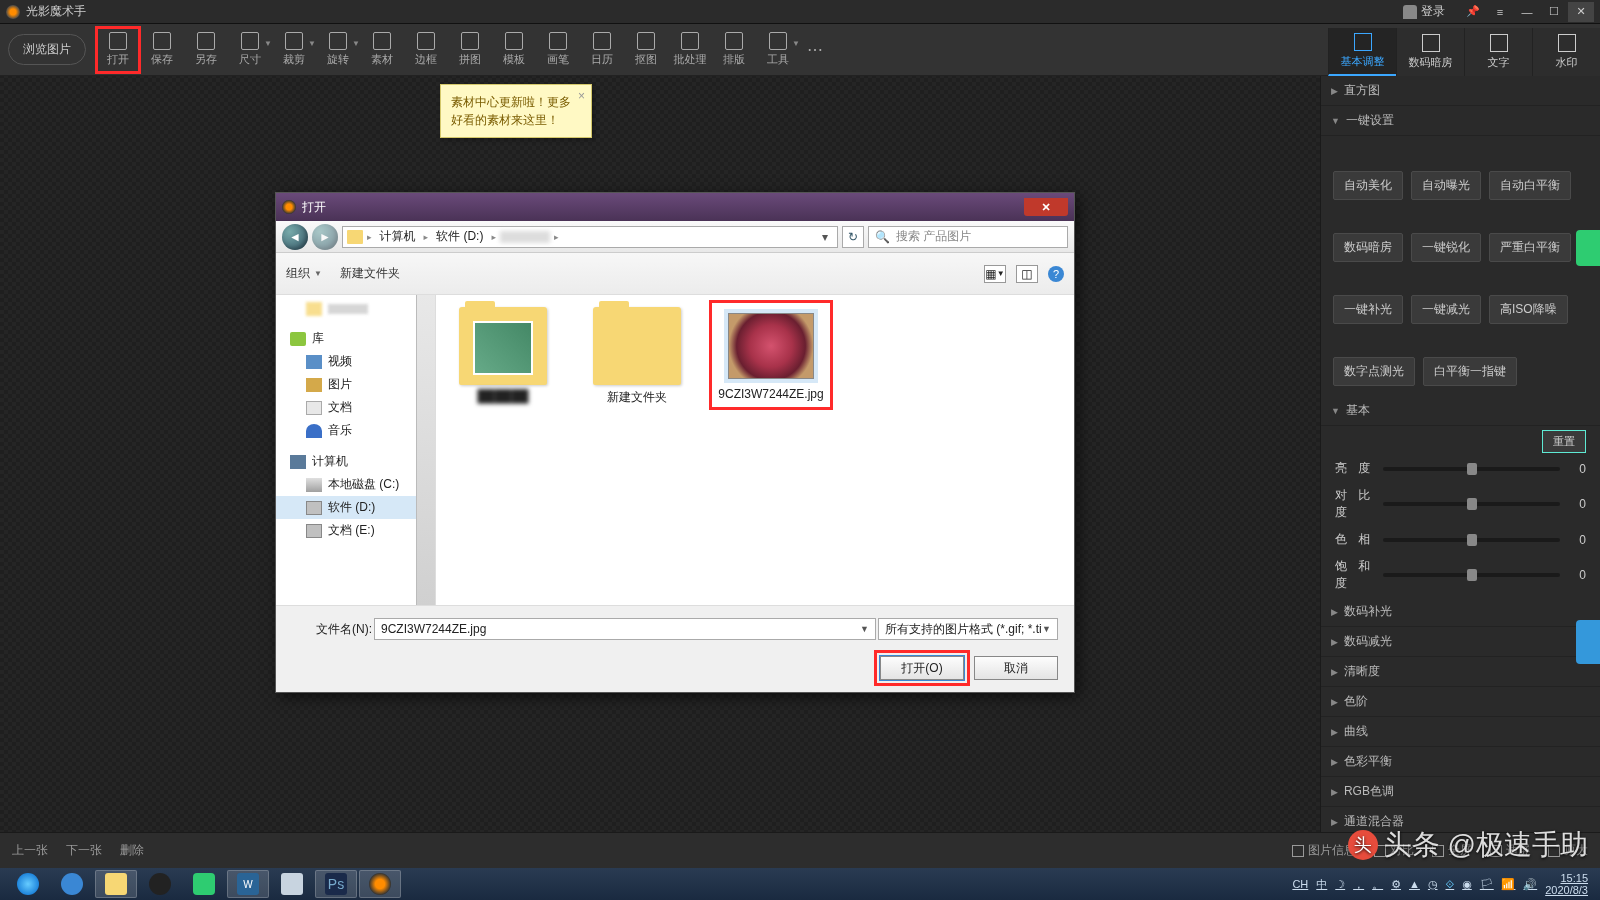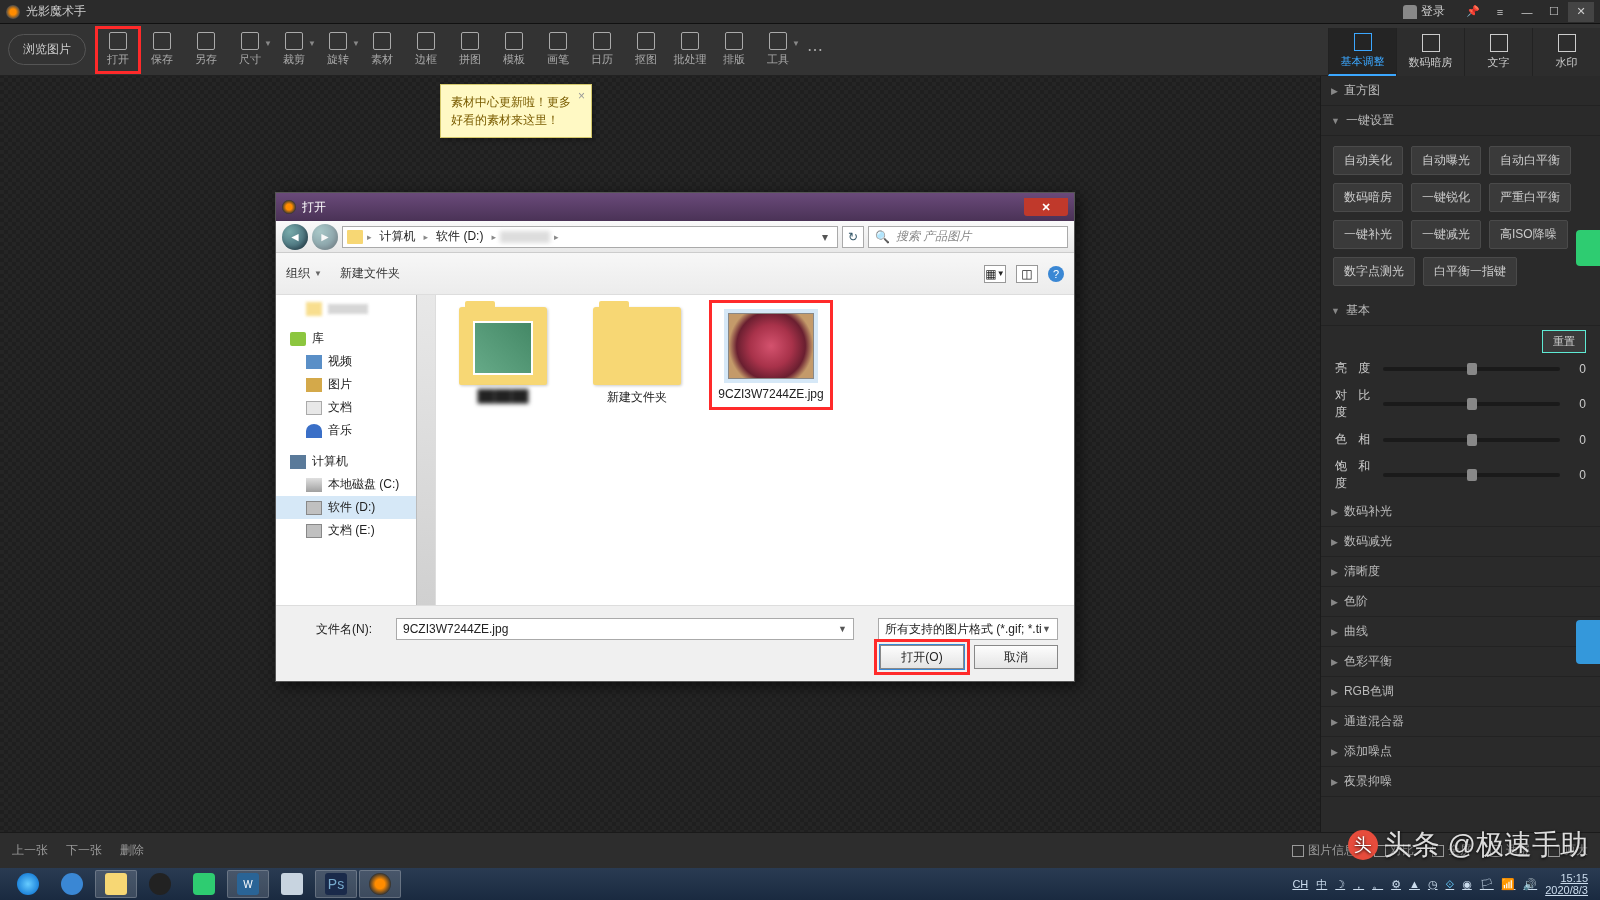--- a/index.html
+++ b/index.html
@@ -30,21 +30,21 @@
 .right-tabs { position:absolute; top:28px; right:0; height:48px; display:flex; background:#2d2d2d; }
 .right-tab { width:68px; display:flex; flex-direction:column; align-items:center; justify-content:center; color:#ccc; font-size:11px; gap:3px; border-left:1px solid #222; }
 .right-tab.active { color:#3ba7ff; border-bottom:2px solid #3ba7ff; background:#242424; }
 .right-tab .rtico { width:18px; height:18px; border:1.5px solid currentColor; }
 
 
 .right-panel { position:absolute; top:76px; right:0; bottom:68px; width:280px; background:#2a2a2a; overflow-y:auto; border-left:1px solid #1a1a1a; }
 .section-head { display:flex; align-items:center; gap:6px; padding:6px 10px; color:#bbb; font-size:12px; border-bottom:1px solid #222; }
 .section-head .chev { font-size:9px; color:#888; }
 .preset-grid { display:flex; flex-wrap:wrap; gap:8px; padding:10px 12px; }
-.preset-btn { background:#3a3a3a; border:1px solid #4a4a4a; color:#ccc; padding:5px 10px; font-size:12px; border-radius:2px; min-width:70px; text-align:center; }
+.preset-btn { background:#3a3a3a; border:1px solid #4a4a4a; color:#ccc; padding:5px 10px; font-size:12px; border-radius:2px; min-width:70px; text-align:center;margin-top:25px; }
 .slider-row { display:flex; align-items:center; padding:5px 14px; gap:0; }
 .slider-row .slabel { width:48px; color:#ccc; letter-spacing:4px; font-size:12px; }
 .slider-track { flex:1; height:4px; background:#1a1a1a; border-radius:2px; position:relative; }
 .slider-thumb { position:absolute; top:-4px; left:50%; width:10px; height:12px; background:#888; border-radius:2px; transform:translateX(-50%); }
 .slider-val { width:26px; text-align:right; color:#ccc; font-size:12px; }
 .reset-row { display:flex; justify-content:flex-end; padding:4px 14px 2px; }
 .reset-btn { background:#3a3a3a; border:1px solid #5eead4; color:#ccc; padding:3px 10px; font-size:11px; }
 
 
 .canvas-area { position:absolute; top:76px; left:0; right:280px; bottom:68px; background:repeating-conic-gradient(#252525 0% 25%,#1f1f1f 0% 50%) 50%/8px 8px; }
@@ -108,21 +108,21 @@
 .file-item .thumb { width:88px; height:78px; }
 .folder-thumb { background:#f7d774; border-radius:3px 3px 2px 2px; position:relative; box-shadow:1px 1px 3px rgba(0,0,0,.2); }
 .folder-thumb::before { content:""; position:absolute; top:-6px; left:6px; width:30px; height:8px; background:#f7d774; border-radius:2px 2px 0 0; }
 .folder-thumb.has-img::after { content:""; position:absolute; top:14px; left:14px; right:14px; bottom:10px; background:linear-gradient(45deg,#6a8,#486); border:2px solid #fff; }
 .file-item .fname { font-size:12px; color:#222; word-break:break-all; }
 .file-item .fname.blur { filter:blur(2px); }
 .file-item.selected { outline:3px solid #ff2a2a; outline-offset:4px; padding:2px; }
 .file-item.selected .thumb-wrap { background:#d6e8f7; padding:4px; }
 .img-thumb { width:86px; height:66px; background:radial-gradient(circle at 50% 50%,#d4526e 0%,#a8324a 40%,#6a1f30 65%,#c49a6a 80%); border:1px solid #888; position:relative; }
 .dlg-foot { padding:12px 16px; background:#f0f0f0; border-top:1px solid #ddd; }
-.fn-row { display:flex; align-items:center; gap:24px; margin-bottom:5px; }
+.fn-row { display:flex; align-items:center; gap:2px; margin-bottom:16px; }
 .fn-label { width:80px; text-align:right; }
 .fn-input { flex:1; height:22px; border:1px solid #aaa; background:#fff; padding:0 6px; display:flex; align-items:center; justify-content:space-between; }
 .ft-select { width:180px; height:22px; border:1px solid #aaa; background:#fff; padding:0 6px; display:flex; align-items:center; justify-content:space-between; }
 .btn-row { display:flex; justify-content:flex-end; gap:10px; }
 .dlg-btn { width:84px; height:24px; border:1px solid #888; background:linear-gradient(#fdfdfd,#e4e4e4); display:flex; align-items:center; justify-content:center; }
 .dlg-btn.primary { outline:3px solid #ff2a2a; outline-offset:3px; box-shadow:0 0 0 1px #3a87d4; }
 
 
 .watermark { position:absolute; bottom:36px; right:12px; color:rgba(255,255,255,.85); font-size:28px; font-weight:500; display:flex; align-items:center; gap:6px; text-shadow:0 1px 3px #000; }
 .watermark .wlogo { width:30px; height:30px; border-radius:50%; background:#e74c3c; color:#fff; display:flex; align-items:center; justify-content:center; font-size:18px; }
@@ -475,21 +475,21 @@
       <span class="addr-sep">▸</span>
       <span class="addr-seg">软件 (D:)</span>
       <span class="addr-sep">▸</span>
       <span class="addr-seg" style="filter:blur(2px);background:#ddd;width:50px;height:12px"></span>
       <span class="addr-sep">▸</span>
       <span class="addr-drop">▾</span>
     </div>
     <div class="addr-refresh">↻</div>
     <div class="search-box">
       <span class="mag">🔍</span>
-      <span style="font-style:italic">搜索 产品图片</span>
+      <span style="">搜索 产品图片</span>
     </div>
   </div>
   <div class="dlg-tool">
     <div class="tbtn">
         <span>组织</span>
         <span style="font-size:8px;color:#666">▼</span>
       </div>
     <div class="tbtn">新建文件夹</div>
     <div class="right-tools">
       <div class="sq">▦<span style="font-size:8px">▼</span></div>

